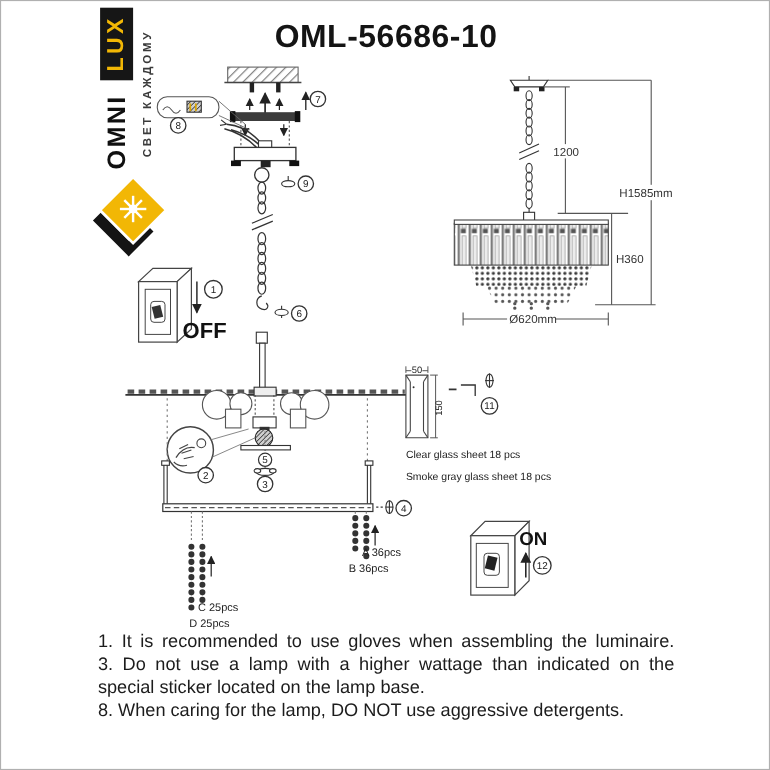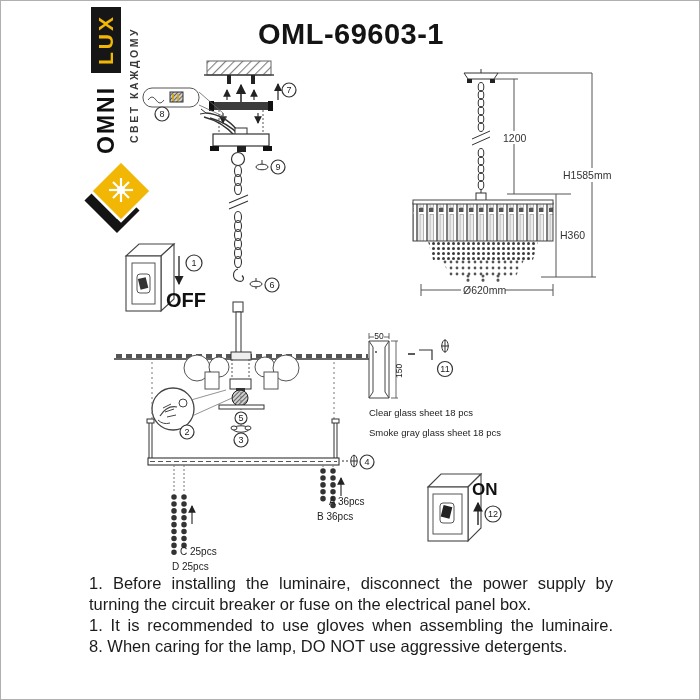--- a/index.html
+++ b/index.html
@@ -26,21 +26,21 @@
   .instructions{position:absolute;left:88px;top:572px;width:524px;
                 font-size:16.5px;line-height:21px;color:#1c1c1c;text-align:justify;}
   .instructions p{margin:0;}
   .instructions p.stretch{text-align-last:justify;}
 </style>
 </head>
 <body>
 
 <div class="page">
 
-  <div class="title">OML-69603-1</div>
+  <div class="title">OML-56686-10</div>
   <div class="vtext lux">LUX</div>
   <div class="vtext omni">OMNI</div>
   <div class="vtext tagline">СВЕТ КАЖДОМУ</div>
 
   <svg class="logo" width="68" height="70" viewBox="0 0 68 70">
     <path d="M1,38 L30,67 L49,48" stroke="#141414" stroke-width="10" fill="none"></path>
     <polygon points="34,2 64,32 34,62 4,32" fill="#F2B705" stroke="#ffffff" stroke-width="2.5"></polygon>
     <g stroke="#ffffff" stroke-width="2.2">
       <line x1="34" y1="19" x2="34" y2="43"></line>
         <line x1="22" y1="31" x2="46" y2="31"></line>
@@ -377,18 +377,18 @@
       <rect x="24" y="42" width="14" height="20" rx="3" stroke-width=".9"></rect>
       <rect x="26" y="45" width="9" height="12" fill="#222" stroke="none" transform="rotate(14 31 51)"></rect>
     </g>
     <text x="56" y="34" font-size="17" class="offon">ON</text>
     <line x1="62" y1="64" x2="62" y2="42" stroke="#222" stroke-width="1.4" marker-end="url(#m-arr)"></line>
     <circle cx="77" cy="53" r="8" fill="#fff" stroke="#333" stroke-width="1.2"></circle>
     <text class="callout-num" x="77" y="56.4">12</text>
   </svg>
 
   <div class="instructions">
-    <p>1. Before installing the luminaire, disconnect the power supply by turning the circuit breaker or fuse on the electrical panel box.</p>
     <p class="stretch">1. It is recommended to use gloves when assembling the luminaire.</p>
+    <p>3. Do not use a lamp with a higher wattage than indicated on the special sticker located on the lamp base.</p>
     <p>8. When caring for the lamp, DO NOT use aggressive detergents.</p>
   </div>
 
 </div>
 
 </body></html>

